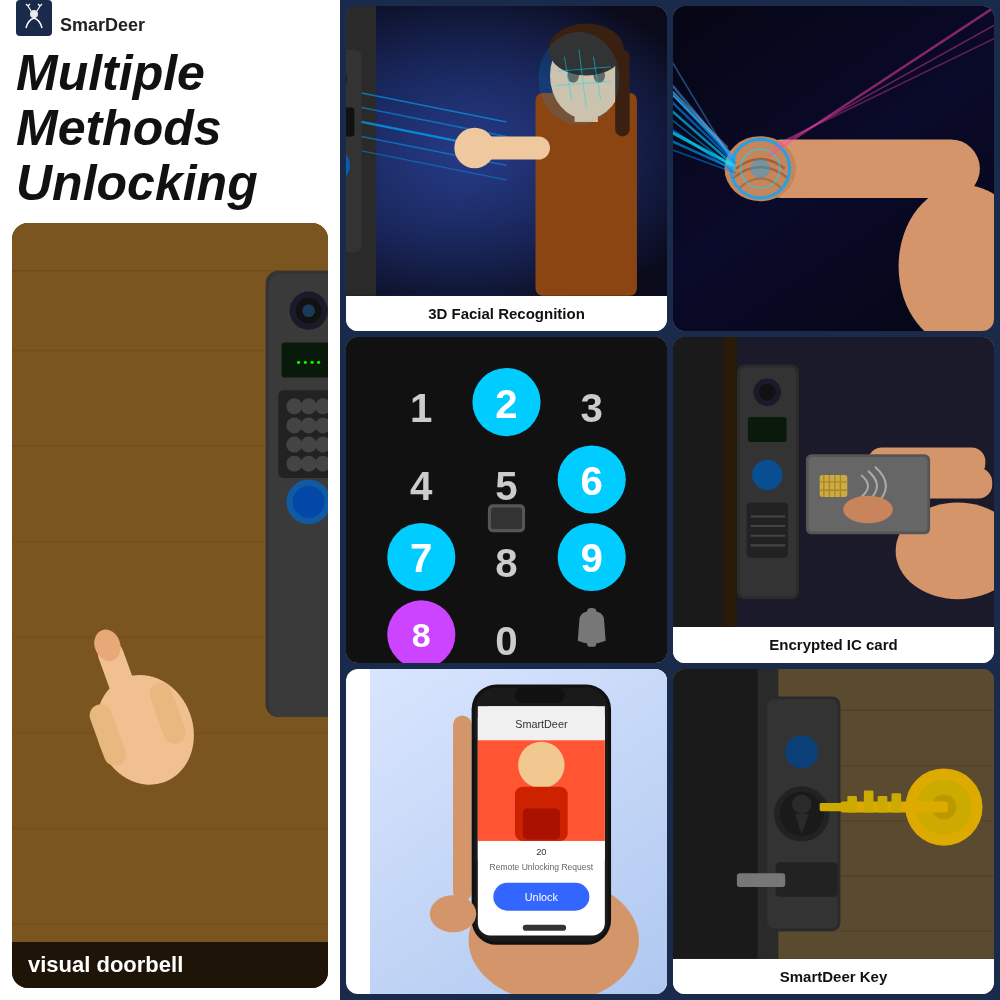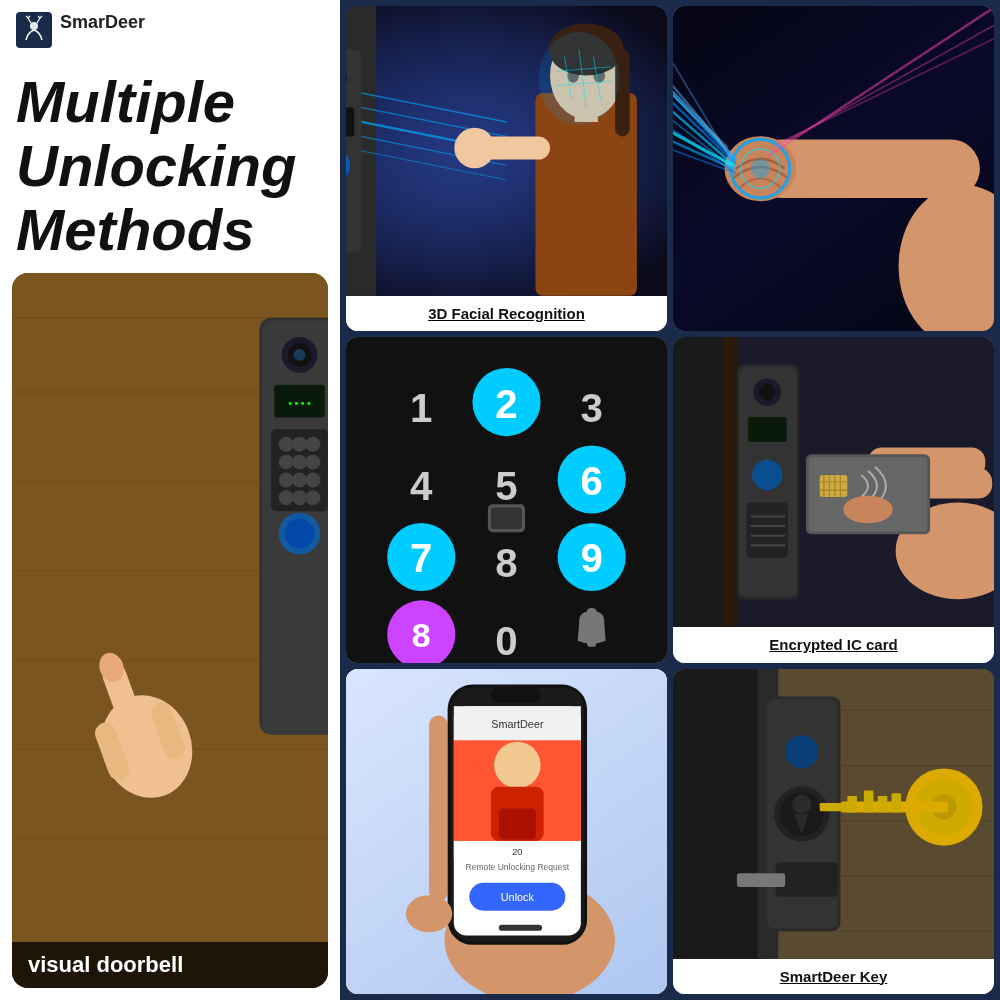--- a/index.html
+++ b/index.html
@@ -17,40 +17,40 @@
       width: 340px;
       height: 1000px;
       background: #fff;
       display: flex;
       flex-direction: column;
       padding: 0;
       flex-shrink: 0;
     }
 
     .logo-area {
-      padding: 12px 16px;
-      display: flex;
-      align-items: flex-start;
+      padding: 0 16px;
+      display: flex;
+      align-items: flex-end;
       gap: 8px;
     }
 
     .logo-icon {
       width: 36px;
       height: 36px;
     }
 
     .logo-text {
       font-size: 18px;
       font-weight: bold;
       color: #222;
     }
 
     .headline {
       padding: 10px 14px 0 16px;
-      font-size: 58px;
+      font-size: 50px;
       font-weight: 900;
       line-height: 1.1;
       color: #111;
       font-style: italic;
     }
 
     .door-image-container {
       flex: 1;
       margin: 12px;
       border-radius: 16px;
@@ -80,21 +80,20 @@
     }
 
     
     .right-panel {
       flex: 1;
       display: grid;
       grid-template-columns: 1fr 1fr;
       grid-template-rows: repeat(3, 1fr);
       gap: 6px;
       padding: 6px;
-      text-decoration: underline;
     }
 
     .method-card {
       background: #fff;
       border-radius: 12px;
       overflow: hidden;
       display: flex;
       flex-direction: column;
     }
 
@@ -158,20 +157,21 @@
       position: relative;
     }
 
     
     .tuya-bg {
       width: 100%;
       height: 100%;
       background: linear-gradient(180deg, #e8f0ff 0%, #c8d8ff 100%);
       display: flex;
       align-items: center;
+      margin-left: 24px;
     }
 
     
     .mechkey-bg {
       width: 100%;
       height: 100%;
       background: linear-gradient(135deg, #3a3020 0%, #5a4a30 50%, #3a3020 100%);
       display: flex;
       align-items: center;
       justify-content: center;
@@ -192,22 +192,22 @@
       <circle cx="18" cy="14" r="4" fill="#fff" opacity="0.9"></circle>
 
       <path d="M15 11 L12 6 M12 6 L10 4 M12 6 L14 4" stroke="#fff" stroke-width="1.2" fill="none"></path>
       <path d="M21 11 L24 6 M24 6 L26 4 M24 6 L22 4" stroke="#fff" stroke-width="1.2" fill="none"></path>
     </svg>
     <span class="logo-text">SmarDeer</span>
   </div>
 
   <div class="headline">
     <div>Multiple</div>
+    <div>Methods</div>
     <div>Unlocking</div>
-    <div>Methods</div>
   </div>
 
   <div class="door-image-container">
     <div class="door-scene">
       
       <svg width="100%" height="100%" viewBox="0 0 300 480" preserveAspectRatio="xMidYMid slice">
 
         <rect x="0" y="0" width="300" height="480" fill="#7a5520"></rect>
 
         <line x1="0" y1="30" x2="300" y2="30" stroke="#6a4510" stroke-width="1" opacity="0.5"></line>

